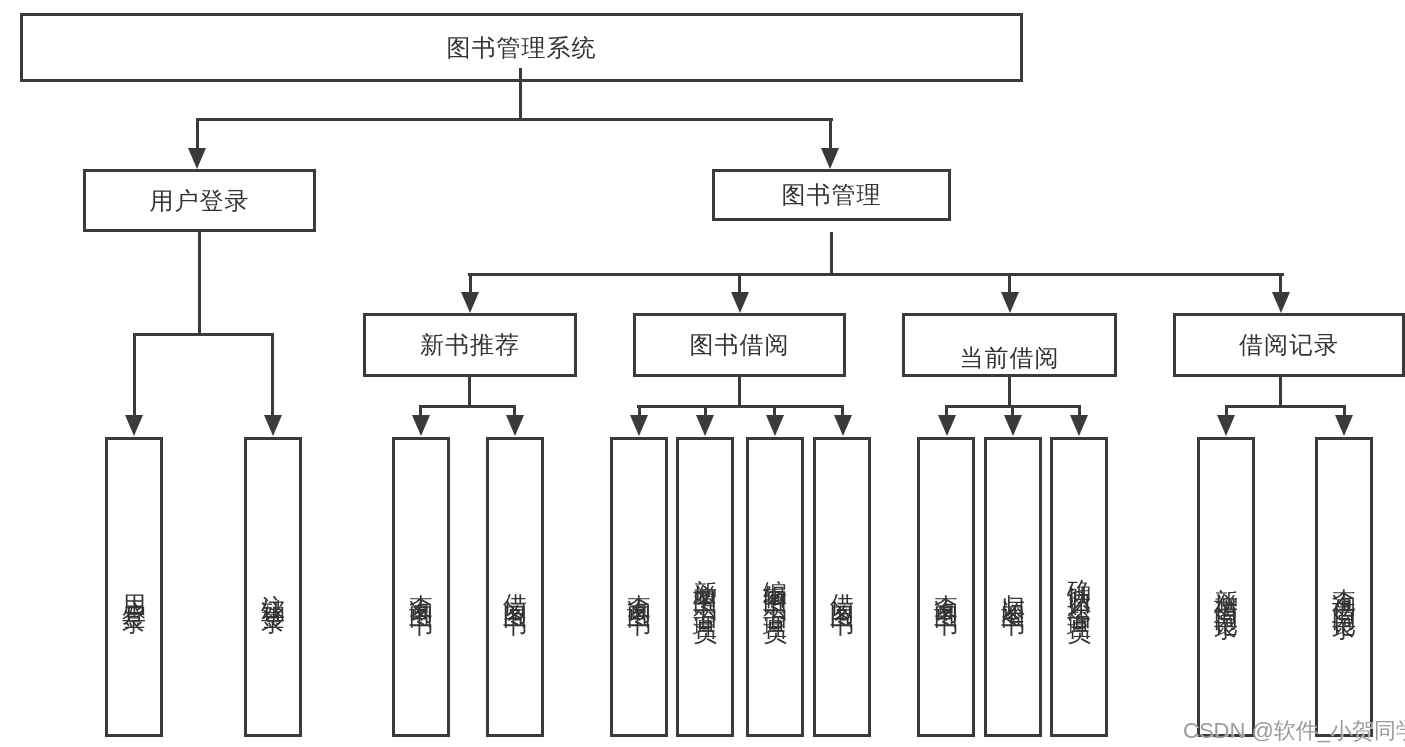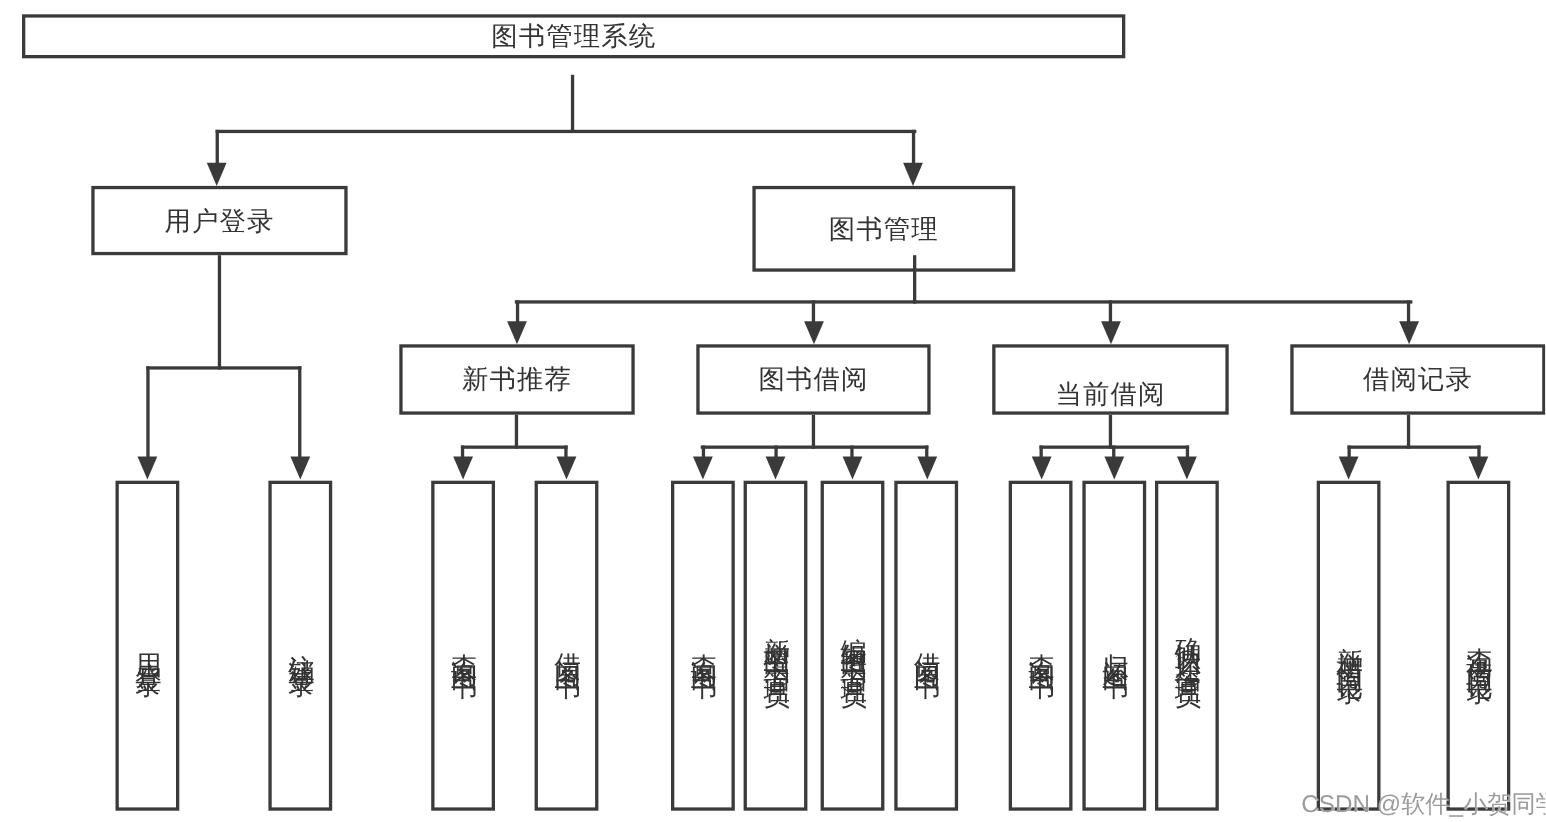--- a/index.html
+++ b/index.html
@@ -54,35 +54,35 @@
     white-space:nowrap;
     z-index:5;
     text-shadow:1px 1px 0 rgba(255,255,255,0.6);
   }
 </style>
 </head>
 <body>
 
 <div class="canvas">
 
-  <div class="box h" style="left:20px;top:13px;width:1003px;height:40px;">
+  <div class="box h" style="left:20px;top:13px;width:1003px;height:69px;">
     <span>图书管理系统</span>
   </div>
 
   <div class="line" style="left:519px;top:68px;width:3px;height:52px;"></div>
   <div class="line" style="left:196px;top:118px;width:637px;height:3px;"></div>
   <div class="line" style="left:196px;top:118px;width:3px;height:32px;"></div>
   <div class="arrow" style="left:188px;top:148px;"></div>
   <div class="line" style="left:829px;top:118px;width:3px;height:32px;"></div>
   <div class="arrow" style="left:821px;top:148px;"></div>
 
   <div class="box h" style="left:83px;top:169px;width:233px;height:63px;">
     <span>用户登录</span>
   </div>
-  <div class="box h" style="left:684px;top:169px;width:239px;height:78px;">
+  <div class="box h" style="left:712px;top:169px;width:239px;height:52px;">
     <span>图书管理</span>
   </div>
 
   <div class="line" style="left:198px;top:232px;width:3px;height:104px;"></div>
   <div class="line" style="left:133px;top:333px;width:141px;height:3px;"></div>
   <div class="line" style="left:133px;top:333px;width:3px;height:84px;"></div>
   <div class="arrow" style="left:125px;top:415px;"></div>
   <div class="line" style="left:271px;top:333px;width:3px;height:84px;"></div>
   <div class="arrow" style="left:264px;top:415px;"></div>
 

